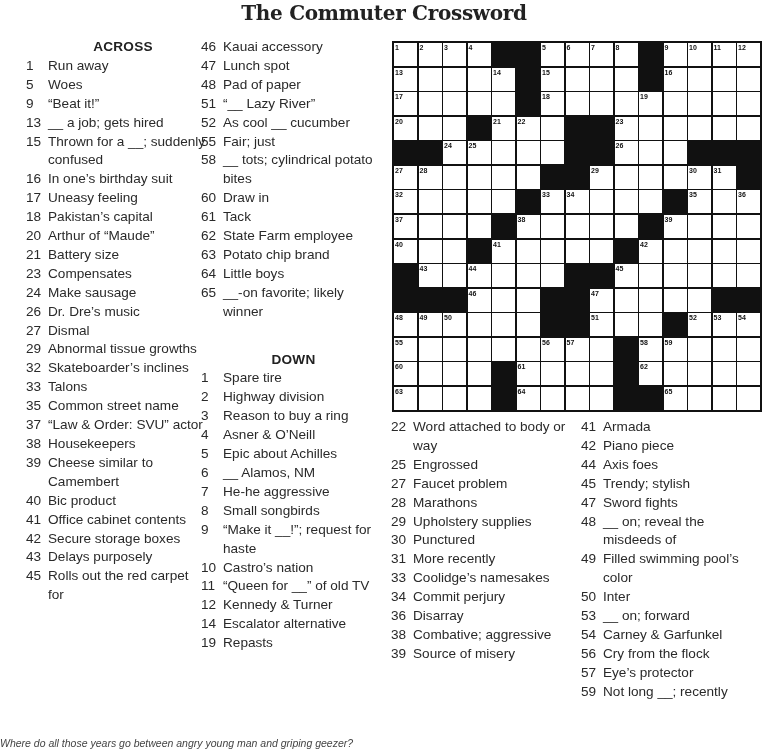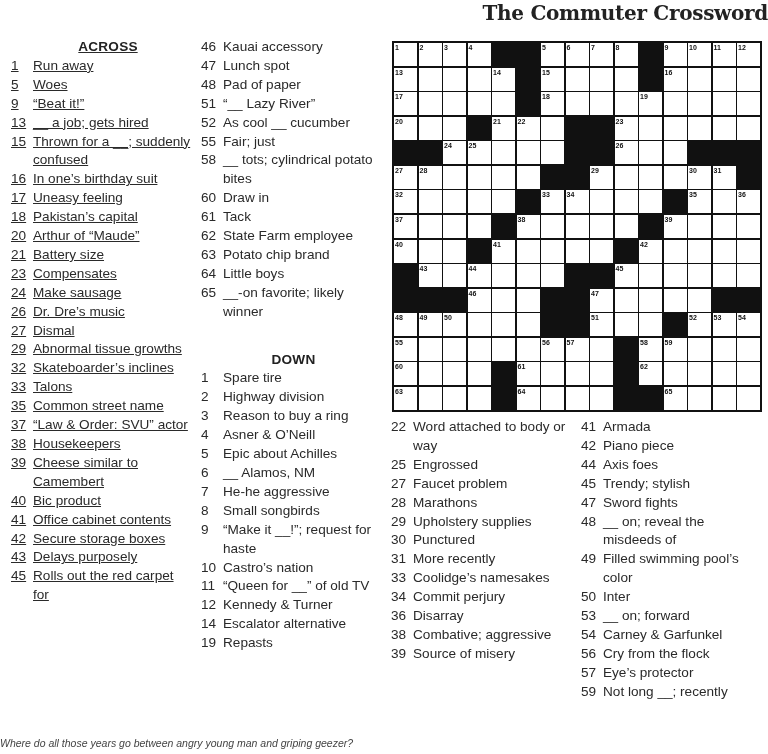--- a/index.html
+++ b/index.html
@@ -1,19 +1,19 @@
 <!DOCTYPE html>
 <html><head>
 <meta charset="utf-8">
 <style>
   html, body { margin: 0; padding: 0; background: #ffffff; }
   body { width: 768px; height: 754px; position: relative; overflow: hidden; font-family: "Liberation Sans", sans-serif; color: #2a2a2a; }
-  .title { position: absolute; left: 0; width: 768px; top: 0; text-align: right; font-family: "DejaVu Serif", serif; font-weight: bold; font-size: 20px; letter-spacing: -0.3px; color: #222; line-height: 26px; }
+  .title { position: absolute; left: 0; width: 768px; top: 0; text-align: center; font-family: "DejaVu Serif", serif; font-weight: bold; font-size: 20px; letter-spacing: -0.3px; color: #222; line-height: 26px; }
   .col { position: absolute; font-size: 13.6px; line-height: 18.9px; }
-  .col-1 { left: 11px; top: 38px; width: 180px; text-decoration: underline; }
+  .col-1 { left: 26px; top: 38px; width: 180px; }
   .col-2 { left: 201px; top: 38px; width: 185px; }
   .col-3 { left: 391px; top: 418px; width: 185px; }
   .col-4 { left: 581px; top: 418px; width: 185px; }
   .heading { font-weight: bold; text-align: center; font-size: 13.6px; letter-spacing: 0.2px; color: #222; height: 18.9px; }
   .col-1 .heading { padding-left: 14px; }
   .col-2 .heading { padding-left: 0; margin-top: 29px; }
   .clue { display: flex; align-items: flex-start; }
   .clue .num { width: 22px; flex: none; }
   .clue .txt { flex: 1; }
   .grid { position: absolute; left: 392px; top: 41px; width: 370px; height: 371px; display: grid; grid-template-columns: repeat(15, 1fr); grid-template-rows: repeat(15, 1fr); border: 2px solid #111; box-sizing: border-box; background: #111; gap: 1.5px; }

